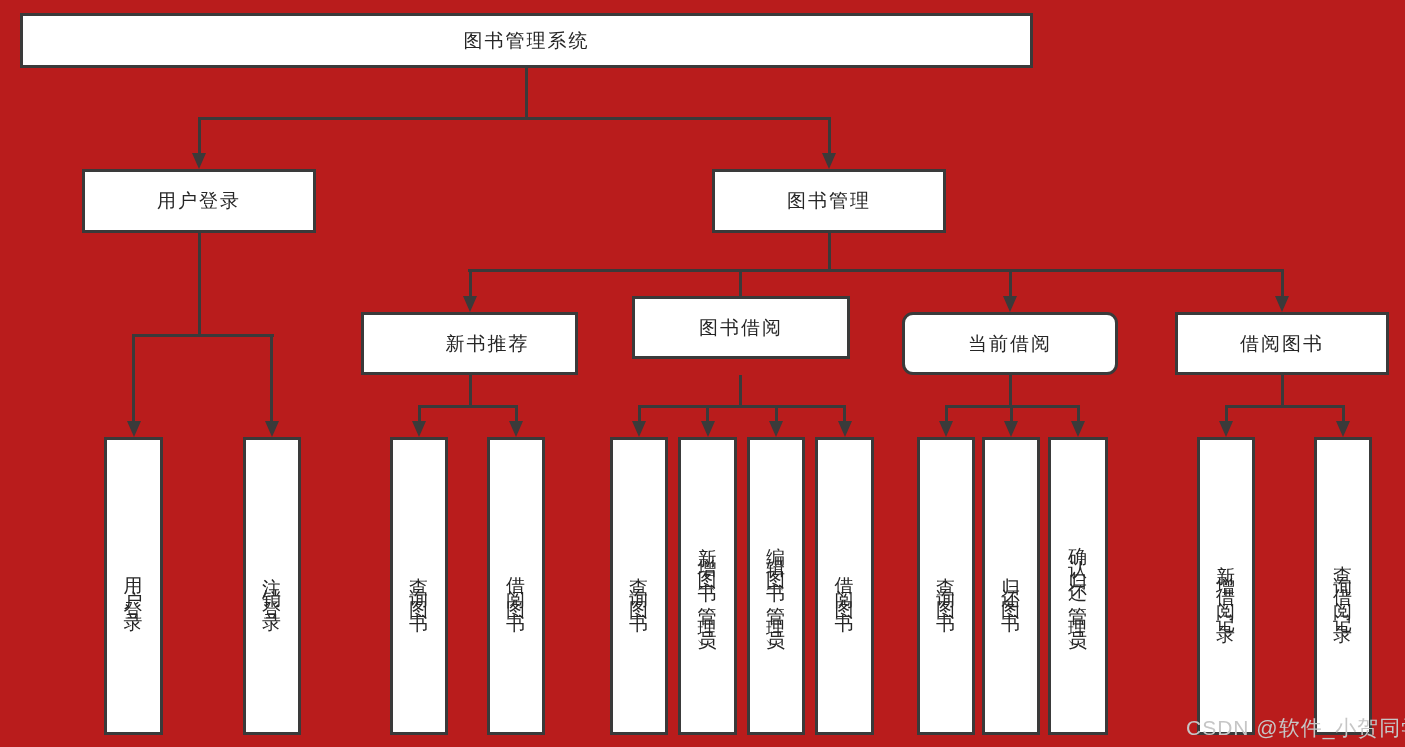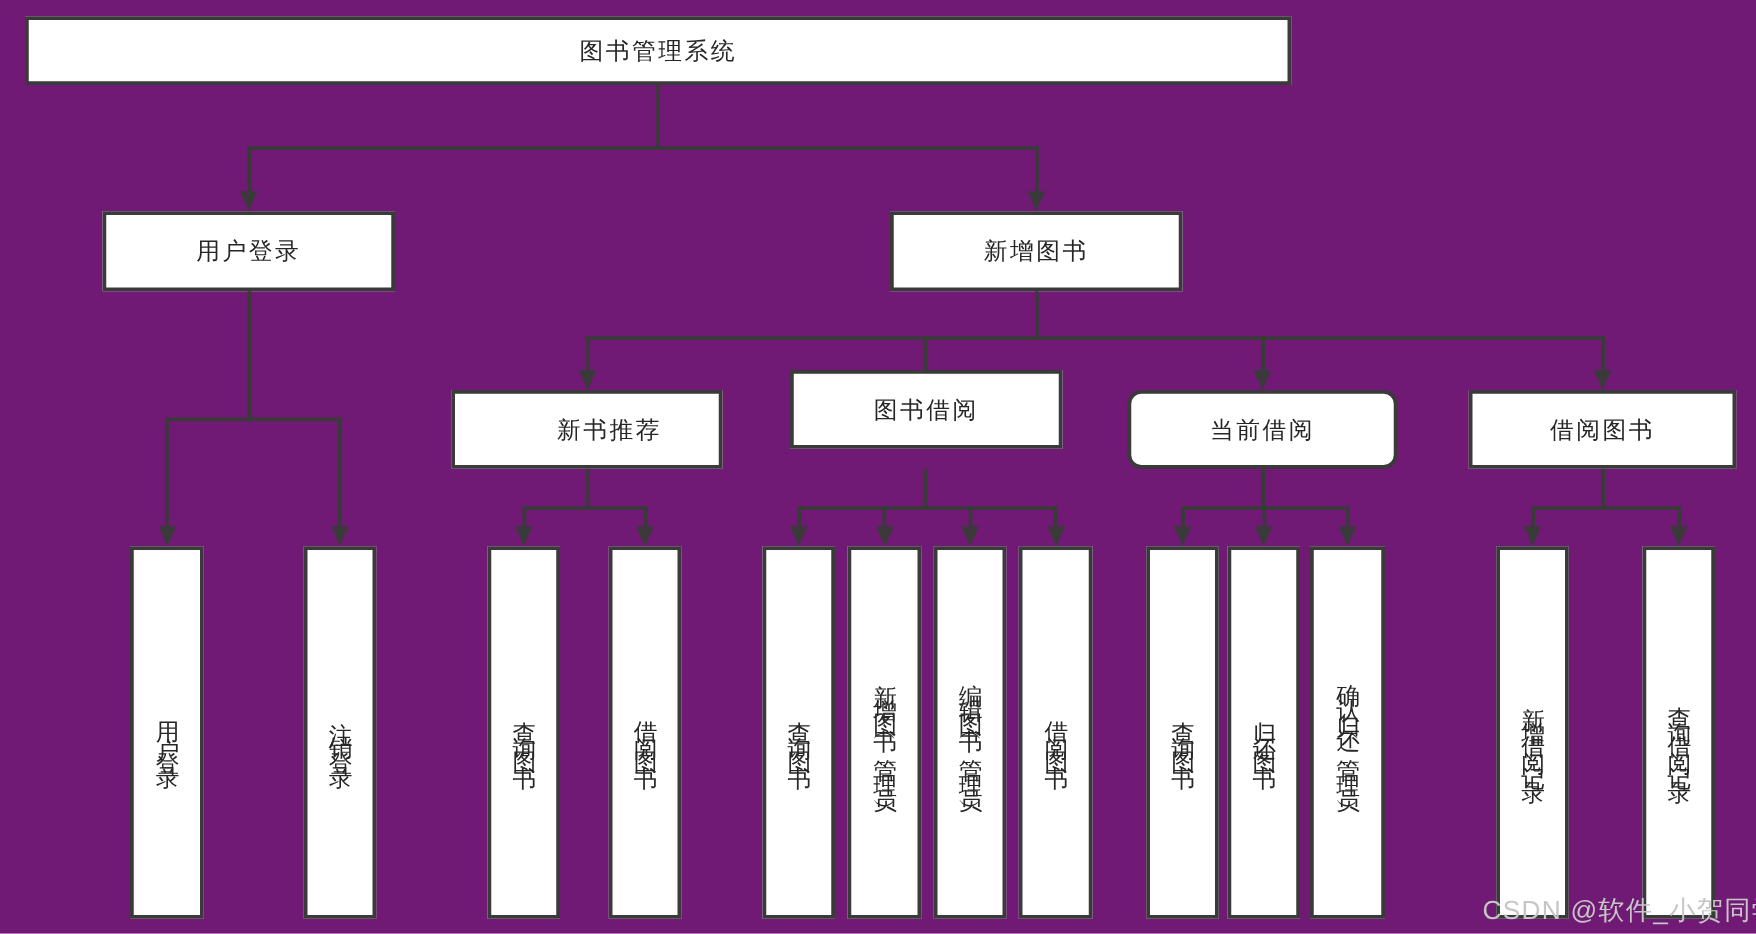--- a/index.html
+++ b/index.html
@@ -27,33 +27,33 @@
     border-top:16px solid var(--ln);
   }
   .wm{
     position:absolute;left:1186px;top:714px;z-index:5;
     font-size:21px;color:var(--wm);letter-spacing:1px;white-space:nowrap;
   }
 </style>
 </head>
 <body>
 
-<div class="stage" id="stage" style="--ln: #3a3a3a; --tx: #262626; --wm: #c6c6c6; background: #701a75;">
+<div class="stage" id="stage" style="--ln: #3a3a3a; --tx: #262626; --wm: #c6c6c6; background: #b91c1c;">
 
   <div class="bx" style="left:20px;top:13px;width:1013px;height:55px;">图书管理系统</div>
 
   <div class="vl" style="left:525px;top:68px;height:51px;"></div>
   <div class="hl" style="left:198px;top:117px;width:633px;"></div>
   <div class="vl" style="left:198px;top:117px;height:38px;"></div>
   <div class="ar" style="left:192px;top:153px;"></div>
   <div class="vl" style="left:828px;top:117px;height:38px;"></div>
   <div class="ar" style="left:822px;top:153px;"></div>
 
   <div class="bx" style="left:82px;top:169px;width:234px;height:64px;">用户登录</div>
-  <div class="bx" style="left:712px;top:169px;width:234px;height:64px;">新增图书</div>
+  <div class="bx" style="left:712px;top:169px;width:234px;height:64px;">图书管理</div>
 
   <div class="vl" style="left:198px;top:233px;height:104px;"></div>
   <div class="hl" style="left:132px;top:334px;width:142px;"></div>
   <div class="vl" style="left:132px;top:334px;height:89px;"></div>
   <div class="ar" style="left:127px;top:421px;"></div>
   <div class="vl" style="left:270px;top:334px;height:89px;"></div>
   <div class="ar" style="left:265px;top:421px;"></div>
 
   <div class="vl" style="left:828px;top:233px;height:39px;"></div>
   <div class="hl" style="left:468px;top:269px;width:816px;"></div>

